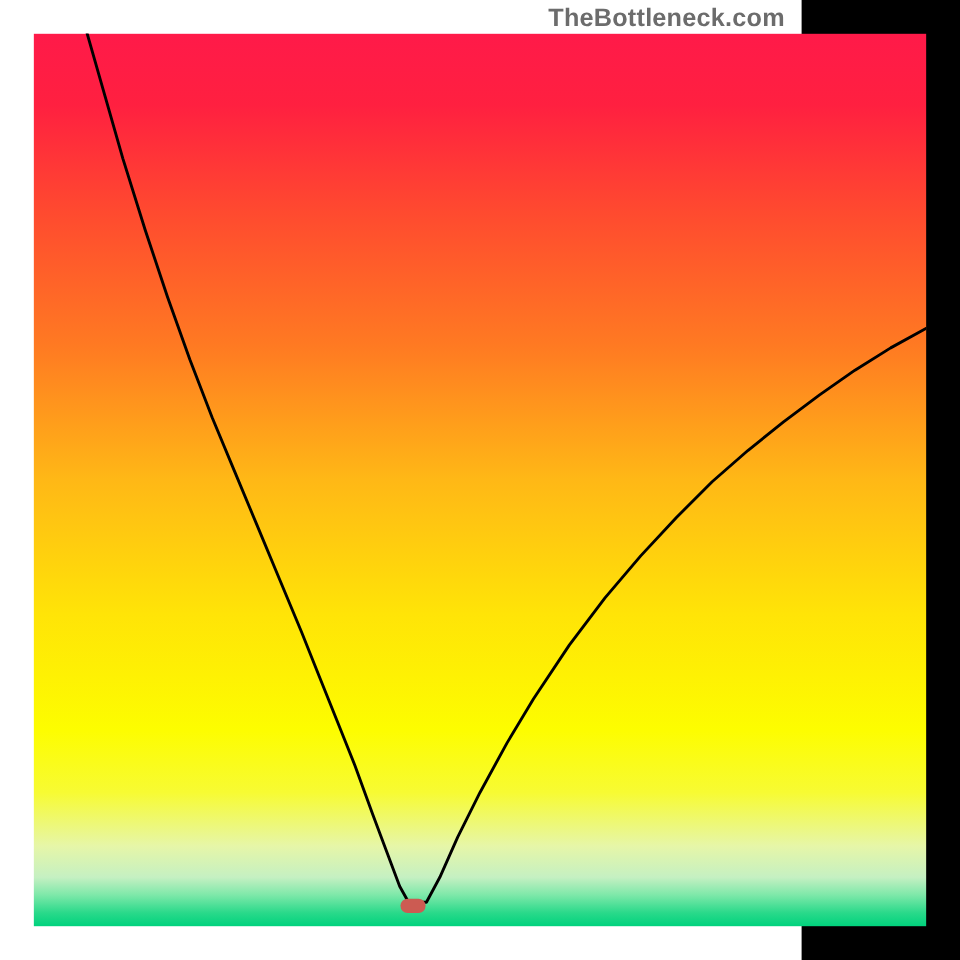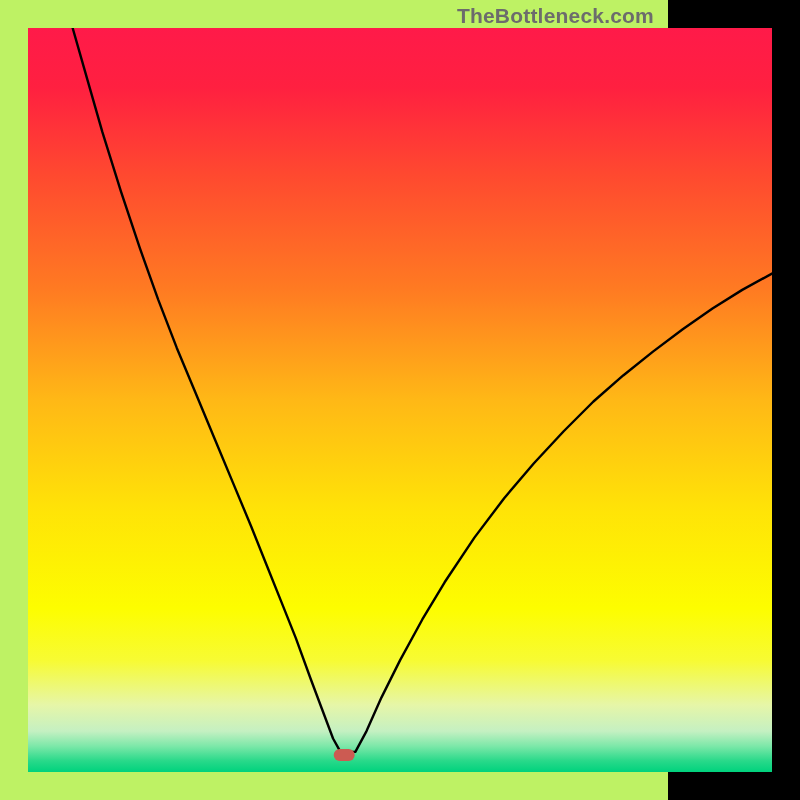--- a/index.html
+++ b/index.html
@@ -9,21 +9,21 @@
     height: 800px;
     background: #000;
     overflow: hidden;
   }
   .frame {
     position: absolute;
     left: 0;
     top: 0;
     width: 668px;
     height: 800px;
-    background: #bef264;
+    background: #ffffff;
   }
   .watermark {
     position: absolute;
     top: 4px;
     right: 14px;
     font-family: Arial, Helvetica, sans-serif;
     font-size: 21px;
     font-weight: 600;
     color: #6c6c6c;
     letter-spacing: 0.2px;

